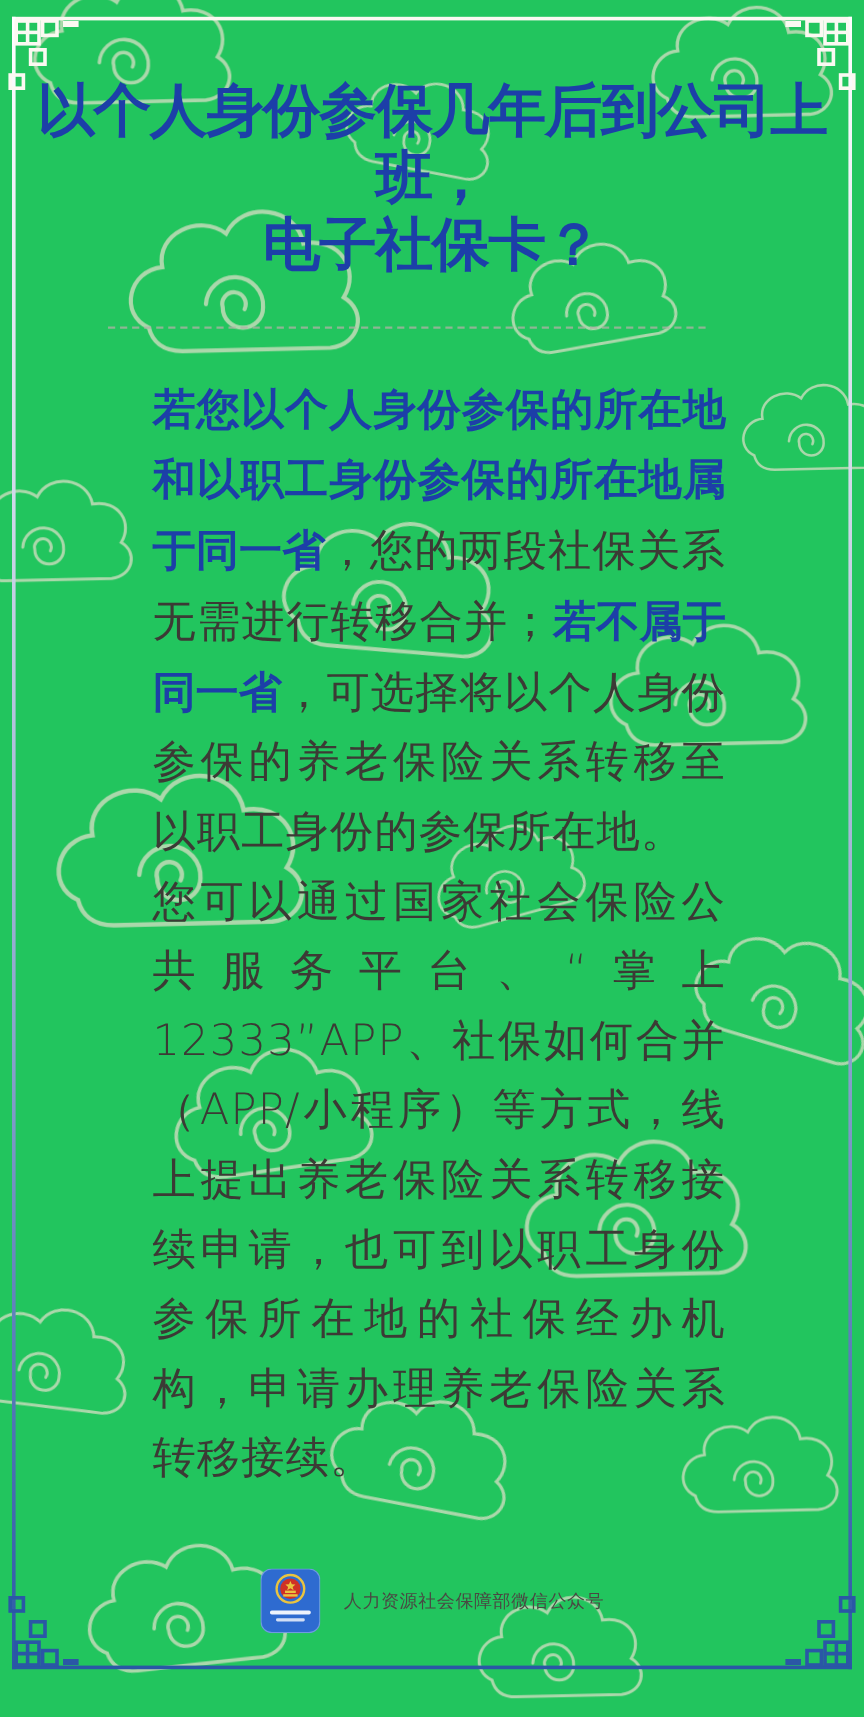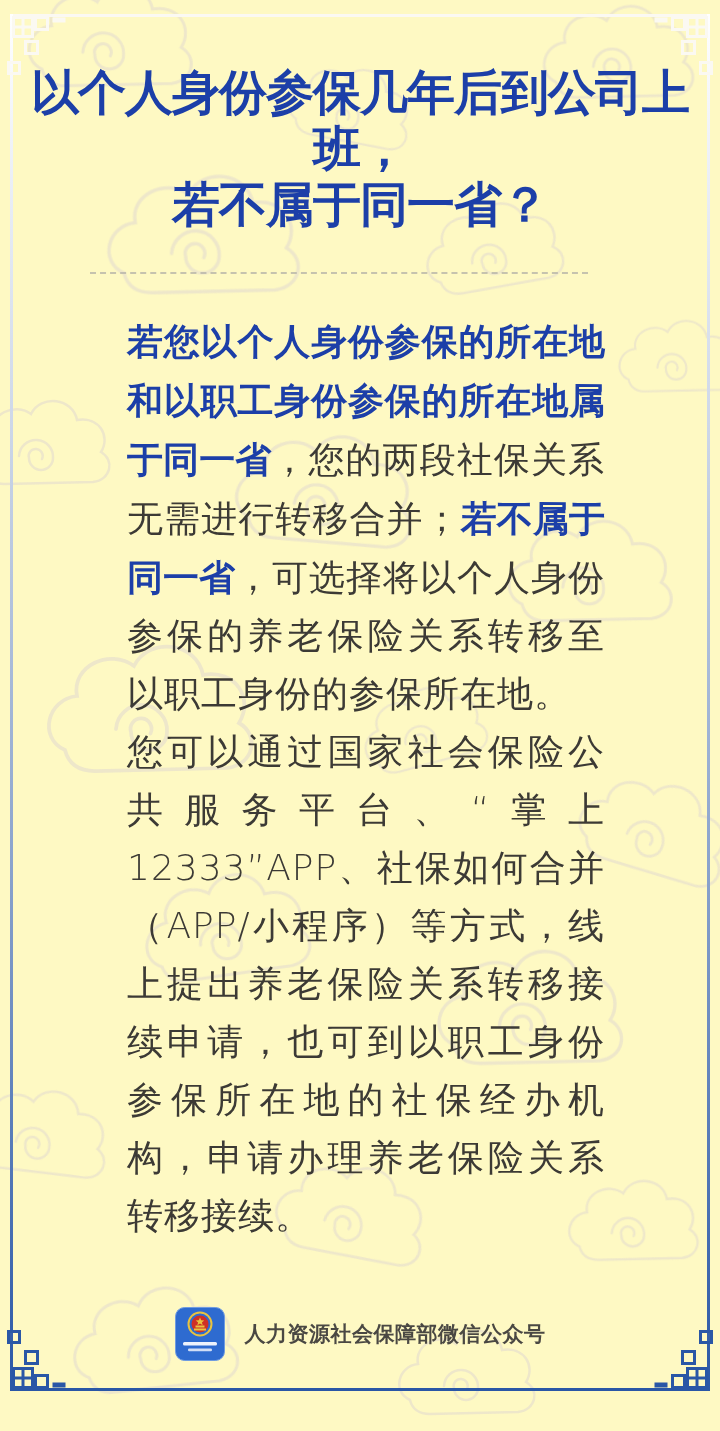--- a/index.html
+++ b/index.html
@@ -1,18 +1,18 @@
 <!DOCTYPE html>
 <html><head>
 <meta charset="utf-8">
 <style>
   html,body{margin:0;padding:0;background:#f2eedf;}
   .poster{
     position:relative;width:720px;height:1431px;overflow:hidden;
-    background:#fef9c3;
+    background:#22c55e;
     font-family:"DejaVu Sans","Liberation Sans",sans-serif;
   }
   .bg-pattern,.frame{position:absolute;left:0;top:0;width:720px;height:1431px;pointer-events:none;}
   .title{
     position:absolute;left:0;top:64px;width:720px;margin:0;
     text-align:center;color:#1c3fa8;
     font-family:"DejaVu Serif","Liberation Serif",serif;
     font-weight:900;font-size:48px;line-height:56px;letter-spacing:-1px;
   }
   .divider{
@@ -28,21 +28,21 @@
   .hl{
     color:#1c3fa8;font-weight:900;
     font-family:"DejaVu Serif","Liberation Serif",serif;
     letter-spacing:0;
   }
   .footer{
     position:absolute;left:0;top:1304px;width:720px;height:60px;
     display:flex;align-items:center;justify-content:center;gap:20px;
   }
   .footer-label{
-    color:#4a4843;font-size:21px;font-weight:700;letter-spacing:.5px;
+    color:#4a4843;font-size:15px;font-weight:400;letter-spacing:.5px;
   }
   .logo-box{width:50px;height:54px;flex:0 0 auto;}
 </style>
 </head>
 <body>
 
 <div class="poster">
 
   <svg class="bg-pattern" viewBox="0 0 720 1431" xmlns="http://www.w3.org/2000/svg" aria-hidden="true">
     <defs>
@@ -97,21 +97,21 @@
     <rect x="10" y="14" width="3" height="1377" fill="url(#frameGrad)"></rect>
     <rect x="707" y="14" width="3" height="1377" fill="url(#frameGrad)"></rect>
     <use href="#fret" color="#fbf9f2" transform="translate(11.5,15.5) scale(-1,-1)"></use>
     <use href="#fret" color="#fbf9f2" transform="translate(708.5,15.5) scale(1,-1)"></use>
     <use href="#fret" color="#2a57a6" transform="translate(11.5,1389.5) scale(-1,1)"></use>
     <use href="#fret" color="#2a57a6" transform="translate(708.5,1389.5)"></use>
   </svg>
 
   <h1 class="title">
     <span>以个人身份参保几年后到公司上班，</span><br>
-    <span>若不属于同一省？</span>
+    <span>电子社保卡？</span>
   </h1>
 
   <div class="divider"></div>
 
   <div class="body-text">
     <p><span class="hl">若您以个人身份参保的所在地和以职工身份参保的所在地属于同一省</span><span>，您的两段社保关系无需进行转移合并；</span><span class="hl">若不属于同一省</span><span>，可选择将以个人身份参保的养老保险关系转移至以职工身份的参保所在地。</span></p>
     <p>您可以通过国家社会保险公共服务平台、“掌上12333”APP、社保如何合并（APP/小程序）等方式，线上提出养老保险关系转移接续申请，也可到以职工身份参保所在地的社保经办机构，申请办理养老保险关系转移接续。</p>
   </div>
 
   <div class="footer">

